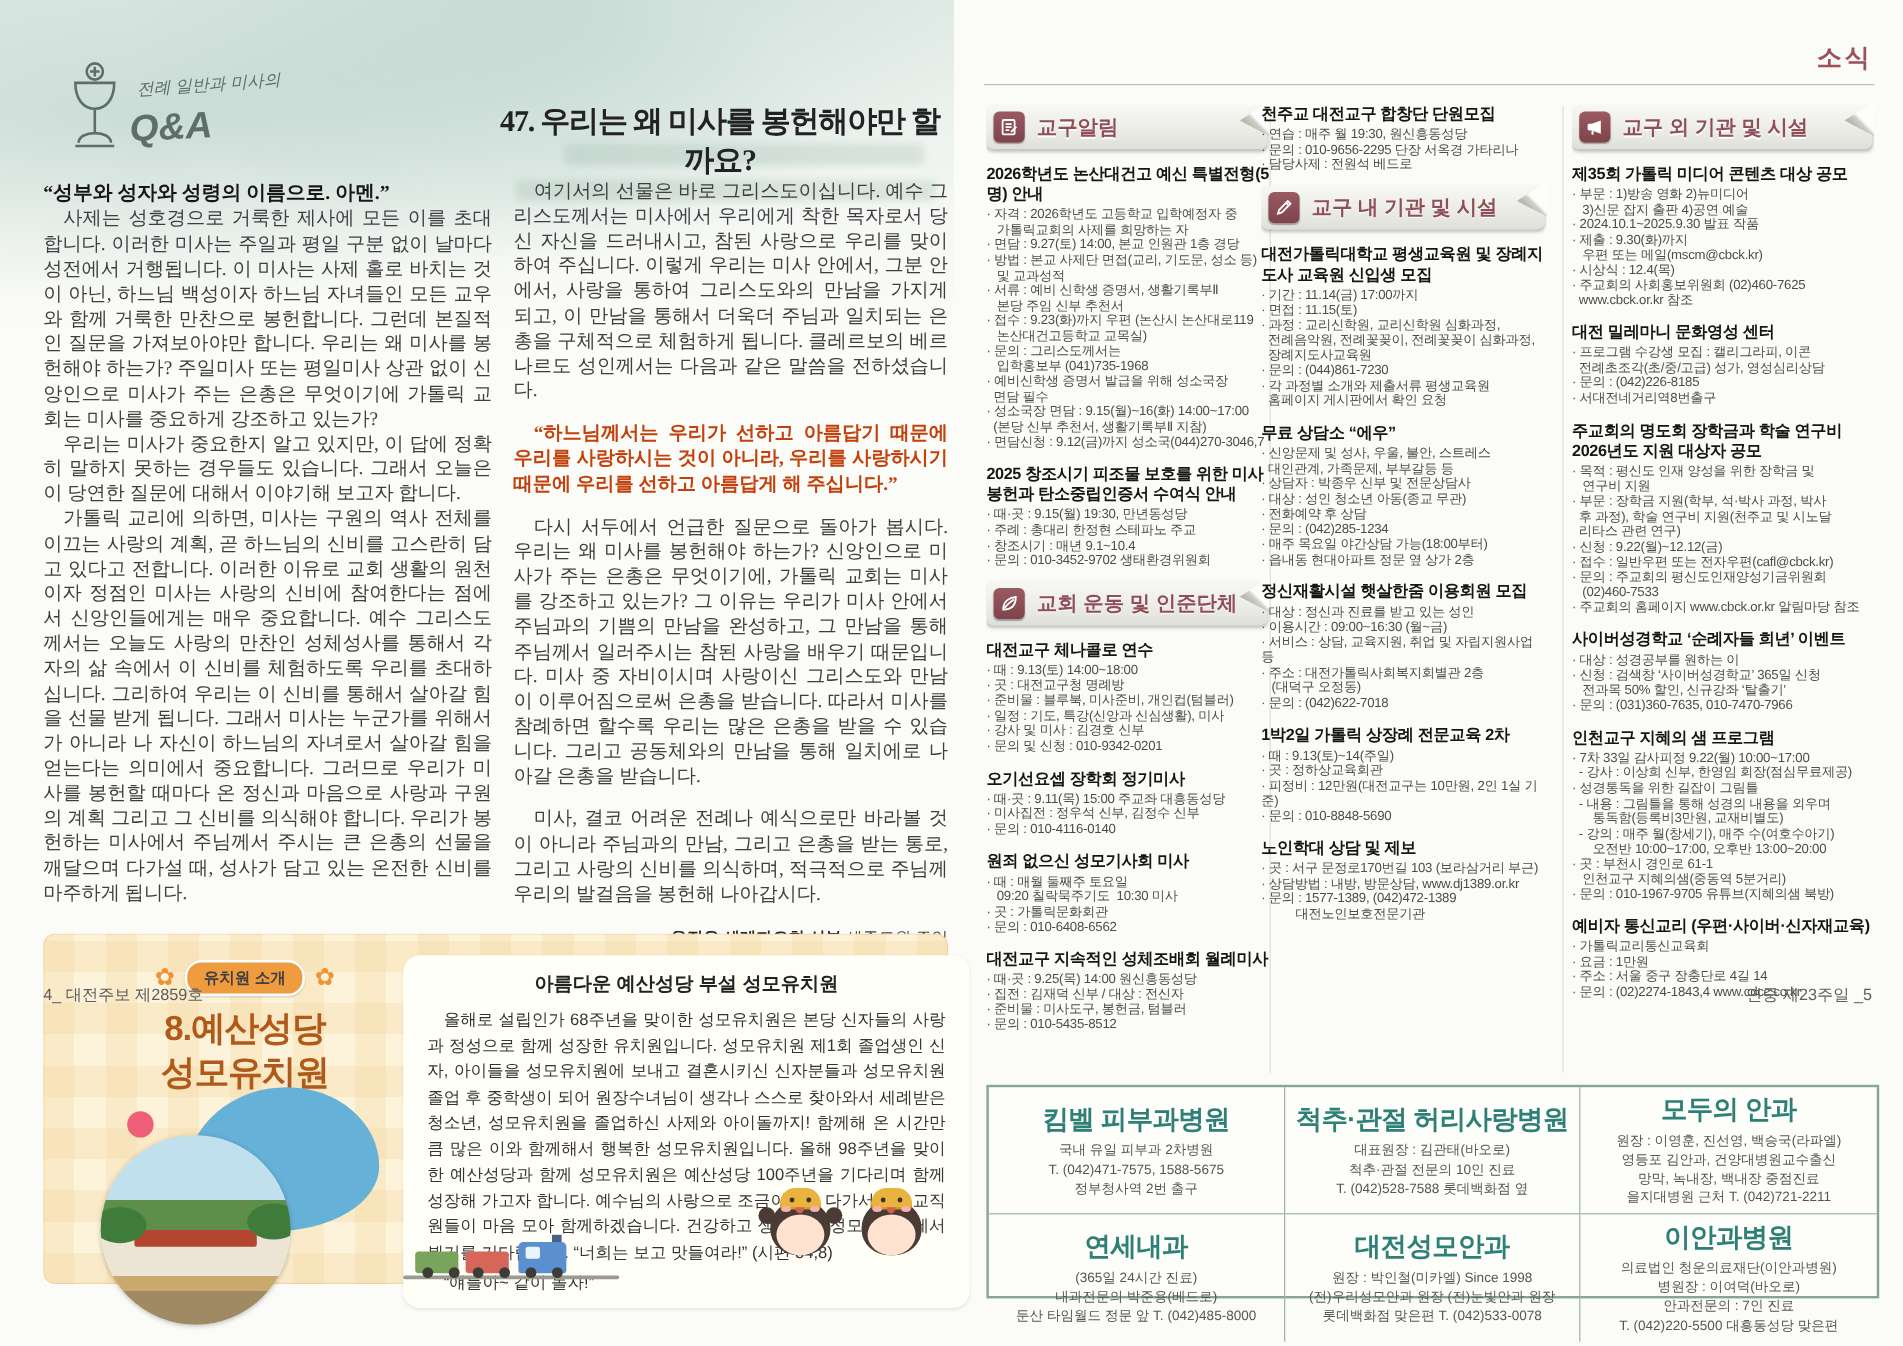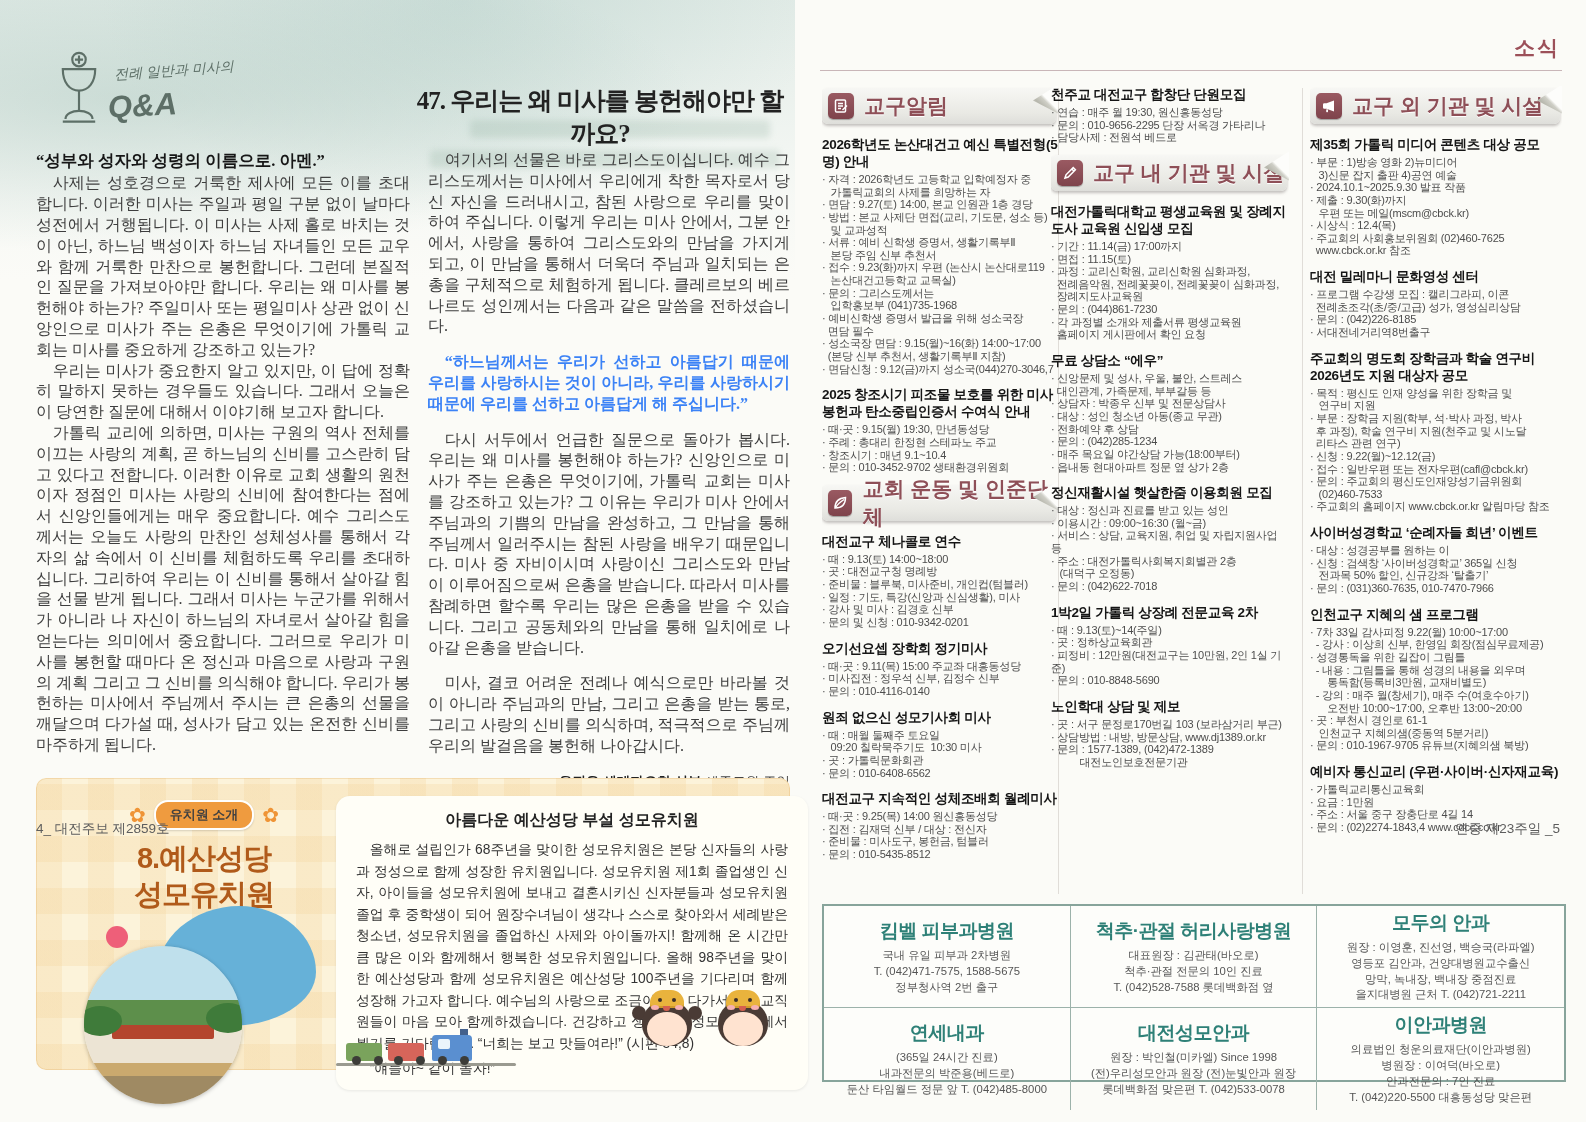--- a/index.html
+++ b/index.html
@@ -17,21 +17,21 @@
   .qa-logo svg{position:absolute;left:0;top:6px;}
   .qa-line1{position:absolute;left:62px;top:22px;font-size:14px;font-style:italic;transform:rotate(-4deg);white-space:nowrap;}
   .qa-line2{position:absolute;left:56px;top:48px;font-size:31px;font-weight:bold;font-style:italic;transform:rotate(-3deg);}
   .article-title{position:absolute;left:410px;top:84px;width:380px;text-align:center;
     font-family:"Liberation Serif",serif;font-weight:bold;font-size:25px;color:#222;letter-spacing:-1px;}
   .col{position:absolute;top:150px;font-family:"Liberation Serif",serif;font-size:16px;line-height:1.3;color:#3e3e3e;text-align:justify;}
   #col1{left:36px;width:374px;}
   #col2{left:428px;width:362px;}
   .lead{font-weight:bold;color:#161616;font-size:16.5px;margin-bottom:2px;}
   .para{margin:0;text-indent:1.05em;}
-  .para.bold-q{font-weight:bold;color:#3b82f6;margin:15px 0;}
+  .para.bold-q{font-weight:bold;color:#c2410c;margin:15px 0;}
   [data-name="article-col2-paras"] .para:last-child{margin-top:15px;}
   .byline{margin-top:16px;text-align:right;font-family:"Liberation Sans",sans-serif;font-size:13.5px;color:#444;}
   .byline .dot{color:#8d8d8d;font-size:10px;vertical-align:2px;margin-right:4px;}
   .byline b{color:#222;}
   
   .kg{position:absolute;left:36px;top:778px;width:754px;height:292px;border-radius:10px;
       background-color:#fcf3da;
       background-image:
         repeating-linear-gradient(0deg, rgba(244,213,158,.30) 0 26px, transparent 26px 52px),
         repeating-linear-gradient(90deg, rgba(244,213,158,.30) 0 26px, transparent 26px 52px);
@@ -77,31 +77,31 @@
   #right-page{left:795px;width:791px;}
   .news-header{position:absolute;right:26px;top:34px;font-size:21px;font-weight:bold;color:#9c5059;letter-spacing:2px;}
   .news-topline{position:absolute;left:25px;right:24px;top:70px;height:1px;background:#c9b6b8;}
   .vdiv{position:absolute;top:88px;height:806px;width:1px;background:#e0ddd8;}
   .news-col{position:absolute;top:86px;height:812px;overflow:hidden;}
   #news-col-1{left:27px;width:236px;}
   #news-col-2{left:256px;width:238px;}
   #news-col-3{left:515px;width:252px;}
   .sec-hdr{position:relative;height:36px;margin:2px 2px 12px 0;background:linear-gradient(180deg,#f7f7f4,#e9e9e4 70%,#dededa);border-radius:6px;display:flex;align-items:center;gap:10px;padding-left:6px;box-shadow:0 2px 3px rgba(90,80,80,.35);}
   .sec-icon{width:26px;height:26px;border-radius:5px;background:linear-gradient(180deg,#9a5a62,#7e434b);display:flex;align-items:center;justify-content:center;box-shadow:0 1px 1px rgba(0,0,0,.3);}
-  .sec-label{font-size:21px;font-weight:bold;color:#8e4f57;text-shadow:0 1px 0 #fff;}
+  .sec-label{font-size:17px;font-weight:bold;color:#8e4f57;text-shadow:0 1px 0 #fff;}
   .sec-curl{position:absolute;right:-3px;top:-4px;width:26px;height:30px;background:linear-gradient(225deg,#fdfdfb 48%,#cfcfc7 55%,#b7b7ad 70%,#e4e4de 100%);clip-path:polygon(100% 0,100% 100%,0 55%);}
   .news-item{margin:0 0 11px 0;}
   .news-title{font-size:13.5px;font-weight:bold;color:#151515;line-height:1.26;margin-bottom:3px;letter-spacing:-0.3px;}
   .news-line{font-size:11px;line-height:1.15;color:#4c4c4c;white-space:pre-wrap;letter-spacing:-0.2px;}
   
   .ad-grid{position:absolute;left:27px;top:904px;width:740px;height:174px;display:grid;grid-template-columns:1fr 1fr 1fr;grid-template-rows:1fr 1fr;border:2px solid #87a49b;background:#fdfdfa;}
   .ad-cell{border-right:1px solid #9cb2aa;border-bottom:1px solid #9cb2aa;display:flex;flex-direction:column;align-items:center;justify-content:center;padding:4px 6px;}
   .ad-cell:nth-child(3n){border-right:none;}
   .ad-cell:nth-child(n+4){border-bottom:none;}
-  .ad-title{font-size:19px;font-weight:bold;color:#2e8077;margin-bottom:4px;letter-spacing:-0.5px;}
+  .ad-title{font-size:22px;font-weight:bold;color:#2e8077;margin-bottom:4px;letter-spacing:-0.5px;}
   .ad-line{font-size:11.3px;color:#555;line-height:1.4;text-align:center;}
 </style>
 </head>
 <body data-name="bulletin-spread">
 
 <div class="page" id="left-page" data-name="left-page">
   <div class="wash" data-name="background-wash"></div>
   <div class="ghost" style="left:470px;top:120px;width:300px;height:18px;" data-name="print-bleed-ghost"></div>
   <div class="ghost" style="left:430px;top:150px;width:350px;height:18px;" data-name="print-bleed-ghost"></div>
 

